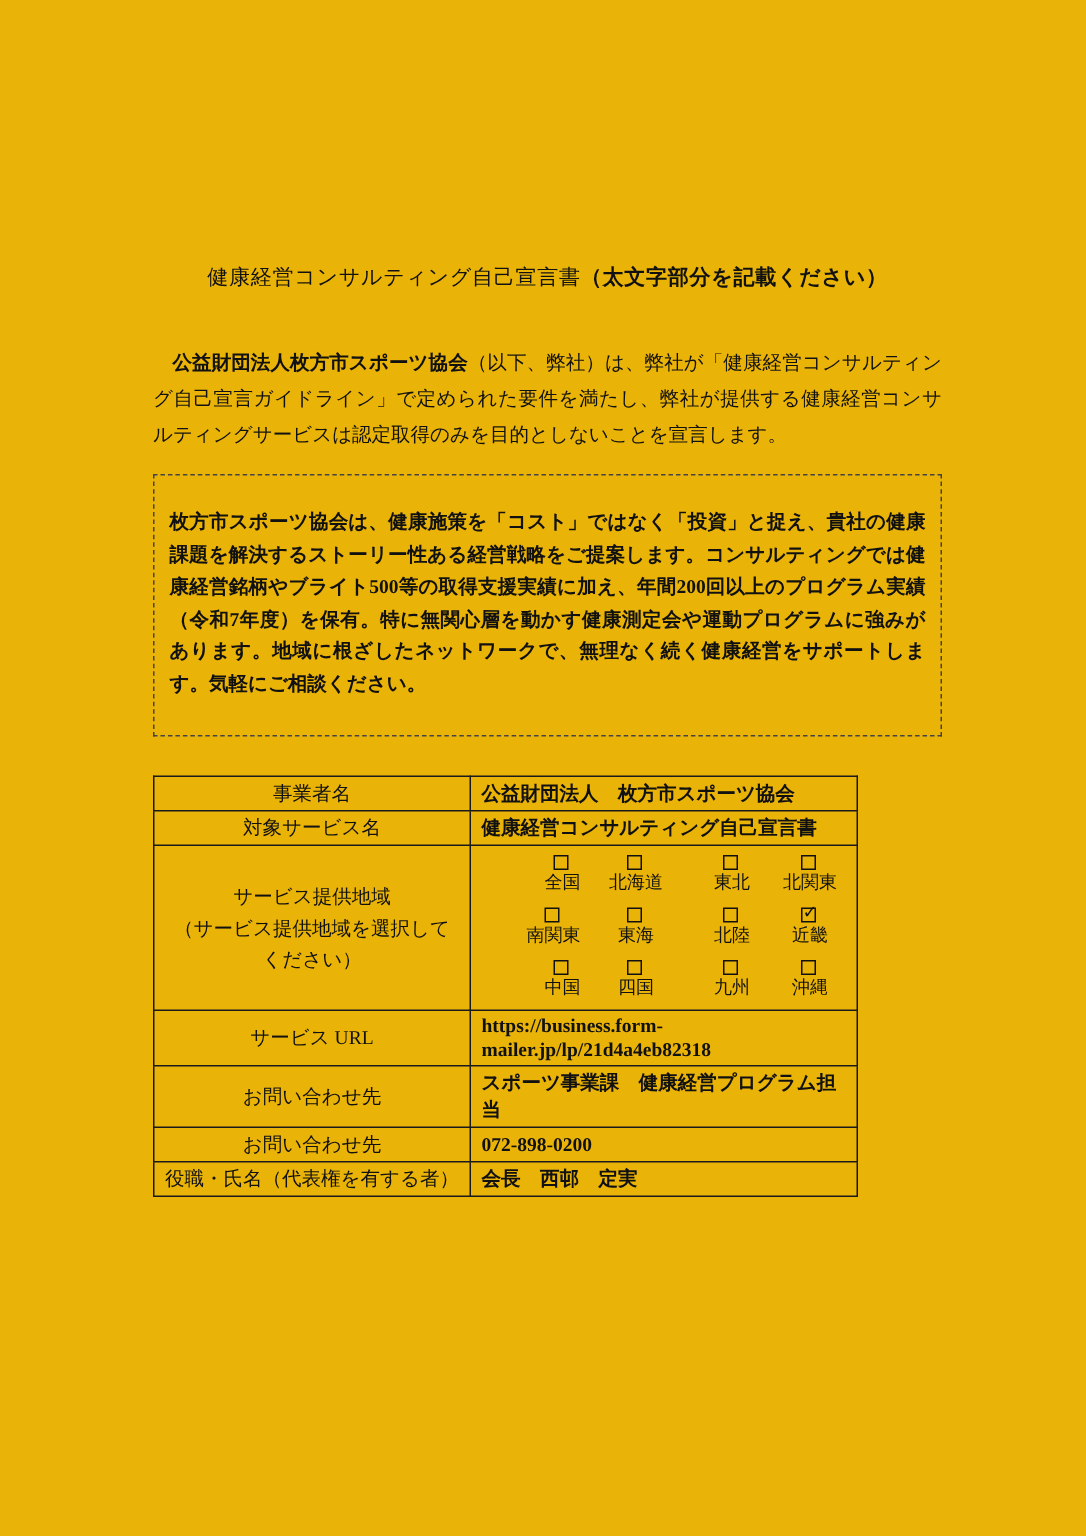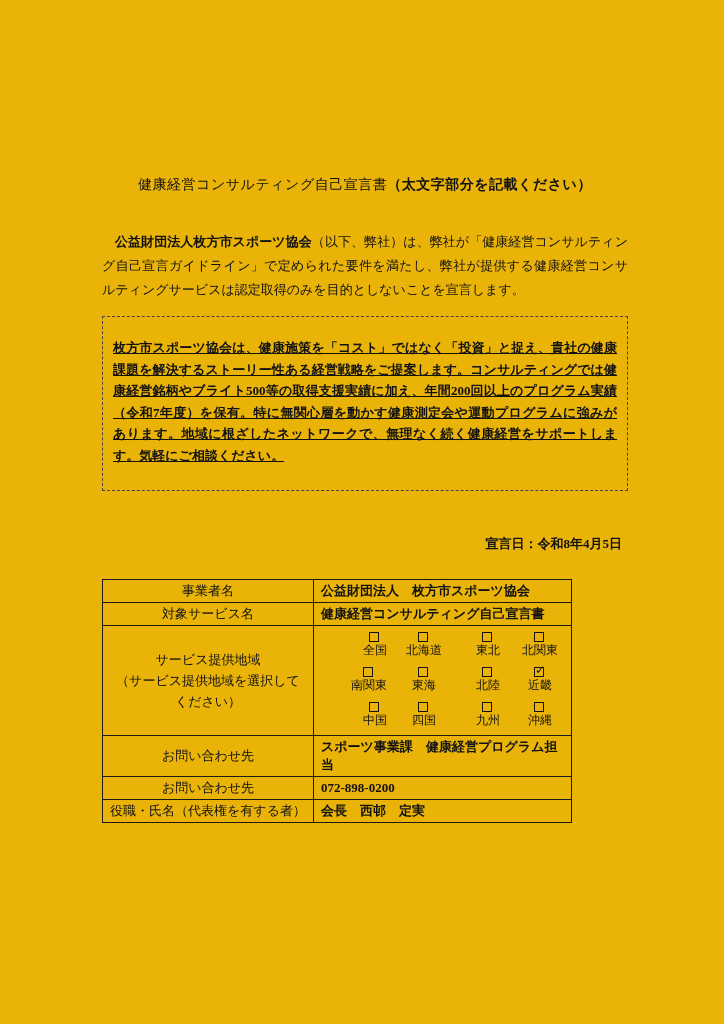--- a/index.html
+++ b/index.html
@@ -41,21 +41,20 @@
   }
   .entry-box .heading {
     font-size:13px;
     margin-bottom:22px;
   }
   .entry-box .body {
     font-size:13px;
     font-weight:bold;
     line-height:21.5px;
     text-align:justify;
-    text-decoration:underline;
   }
   .date-line {
     margin-top:44px;
     text-align:right;
     padding-right:6px;
     font-size:13px;
     font-weight:bold;
   }
   table.info-table {
     margin-top:26px;
@@ -129,21 +128,20 @@
     </div>
 
     <p class="intro">
       <span class="company">公益財団法人枚方市スポーツ協会</span><span>（以下、弊社）は、弊社が「健康経営コンサルティング自己宣言ガイドライン」で定められた要件を満たし、弊社が提供する健康経営コンサルティングサービスは認定取得のみを目的としないことを宣言します。</span>
     </p>
 
     <div class="entry-box">
       <div class="body">枚方市スポーツ協会は、健康施策を「コスト」ではなく「投資」と捉え、貴社の健康課題を解決するストーリー性ある経営戦略をご提案します。コンサルティングでは健康経営銘柄やブライト500等の取得支援実績に加え、年間200回以上のプログラム実績（令和7年度）を保有。特に無関心層を動かす健康測定会や運動プログラムに強みがあります。地域に根ざしたネットワークで、無理なく続く健康経営をサポートします。気軽にご相談ください。</div>
     </div>
 
-    <div class="date-line">宣言日：令和8年4月5日</div>
 
     <table class="info-table">
       <tbody>
           <tr class="std">
         <td class="lbl">事業者名</td>
         <td class="val">公益財団法人　枚方市スポーツ協会</td>
       </tr>
       <tr class="std">
         <td class="lbl">対象サービス名</td>
         <td class="val">健康経営コンサルティング自己宣言書</td>
@@ -203,20 +201,24 @@
                   <span class="cb-label">九州</span>
                 </span>
                 <span class="cb-item">
                   <span class="cb-box"></span>
                   <span class="cb-label">沖縄</span>
                 </span>
               </div>
         </td>
       </tr>
       <tr class="std">
+        <td class="lbl">サービス URL</td>
+        <td class="val url-val">https://business.form-mailer.jp/lp/21d4a4eb82318</td>
+      </tr>
+      <tr class="std">
         <td class="lbl">お問い合わせ先</td>
         <td class="val">スポーツ事業課　健康経営プログラム担当</td>
       </tr>
       <tr class="std">
         <td class="lbl">お問い合わせ先</td>
         <td class="val">072-898-0200</td>
       </tr>
       <tr class="std">
         <td class="lbl">役職・氏名（代表権を有する者）</td>
         <td class="val">会長　西邨　定実</td>

